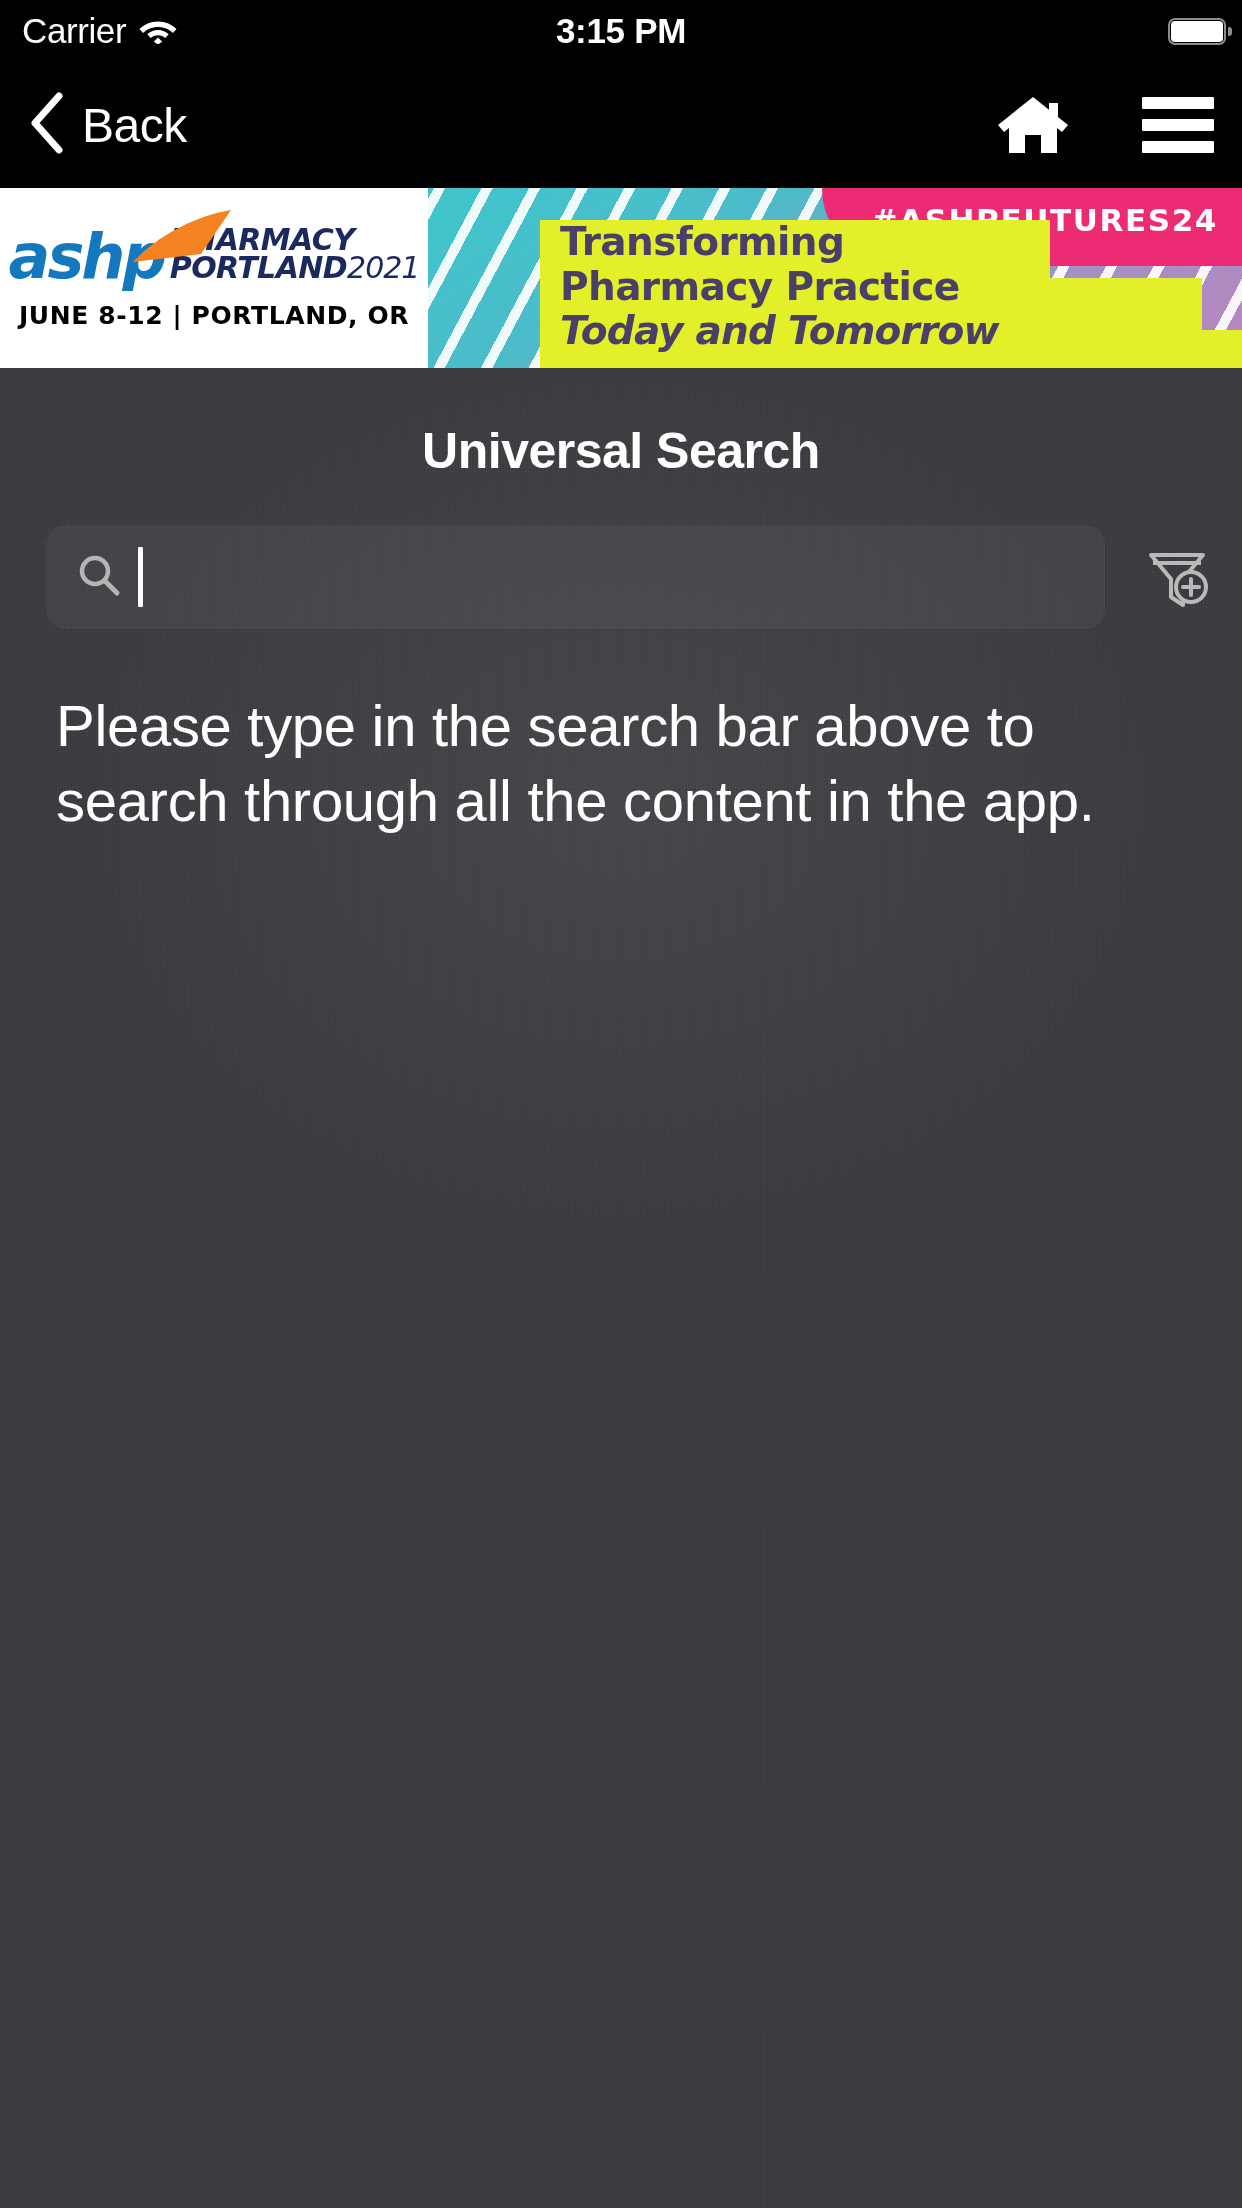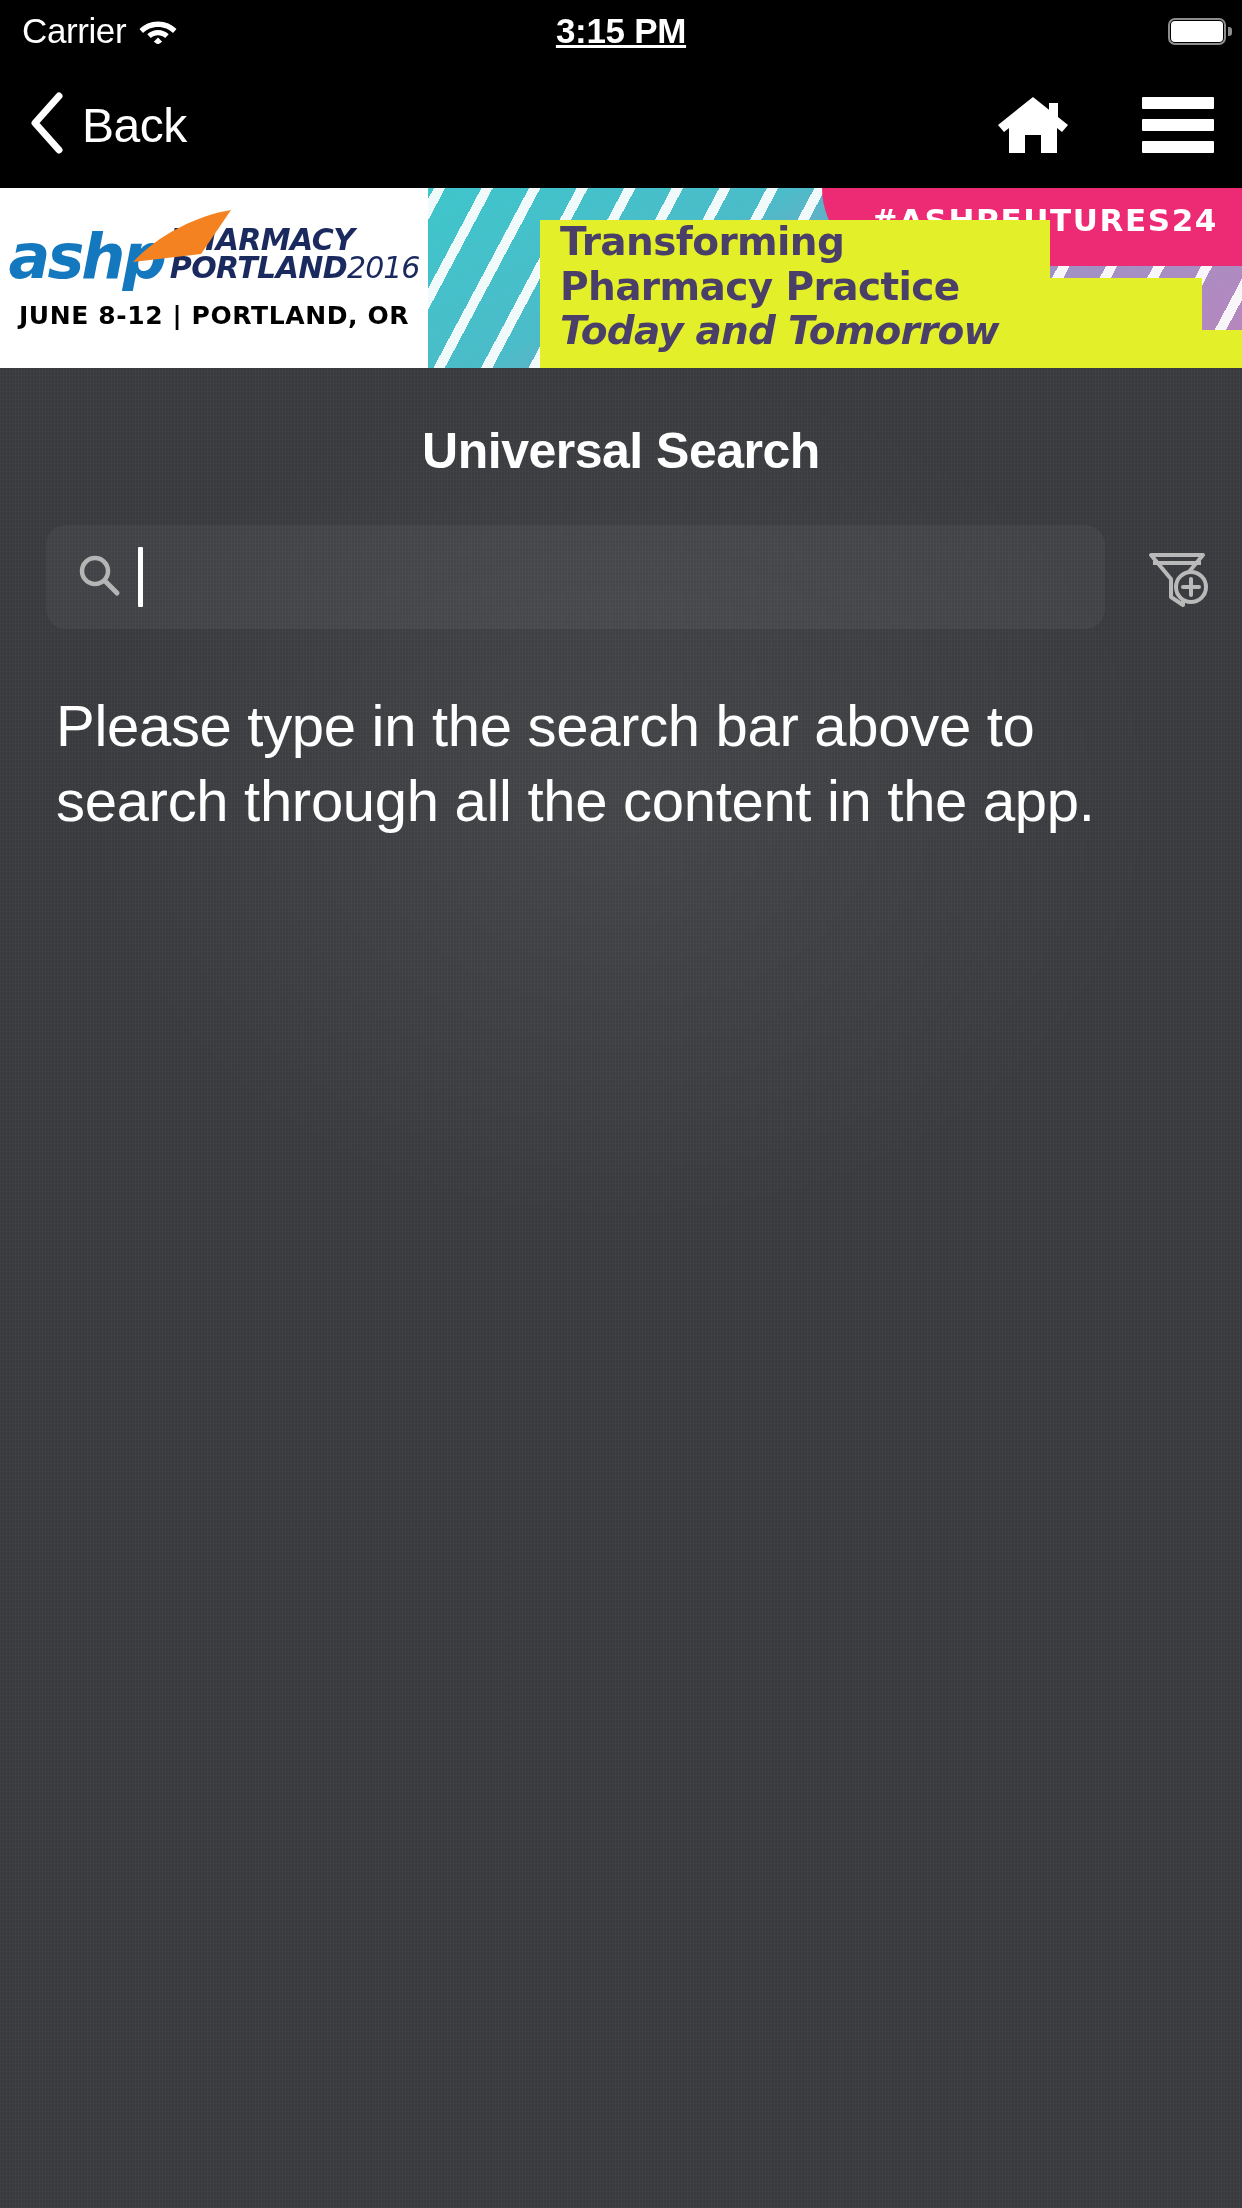--- a/index.html
+++ b/index.html
@@ -18,21 +18,21 @@
   }
   .status-left{
     position:absolute; left:22px; top:0; height:62px;
     display:flex; align-items:center; gap:12px;
   }
   .carrier-label{ font-size:35px; letter-spacing:-0.4px; color:#fff; }
   .wifi-icon{ display:block; }
   .status-time{
     position:absolute; left:0; top:0; width:1242px; height:62px;
     display:flex; align-items:center; justify-content:center;
-    font-size:35px; font-weight:bold; letter-spacing:-0.3px;text-decoration:underline;
+    font-size:35px; font-weight:bold; letter-spacing:-0.3px;
   }
   .status-right{
     position:absolute; right:16px; top:0; height:62px;
     display:flex; align-items:center;
   }
   .battery{ position:relative; width:58px; height:27px; }
   .battery-shell{
     position:absolute; inset:0; border:2px solid #8d8d8d;
     border-radius:7px; background:transparent;
   }
@@ -233,21 +233,21 @@
         <span class="swoosh">
           <svg width="110" height="58" viewBox="0 0 110 58">
             <path d="M6 54 C30 28 68 8 104 2 L74 46 Z" fill="#f58220"></path>
           </svg>
         </span>
         <span class="ashp-word">ashp</span>
         <span class="pf-block">
           <span class="pf-line1">PHARMACY</span>
           <span class="pf-line2">
             <span>PORTLAND</span>
-              <span class="pf-year">2016</span>
+              <span class="pf-year">2021</span>
           </span>
         </span>
       </div>
       <div class="banner-dates">JUNE 8-12 | PORTLAND, OR</div>
     </div>
 
     <div class="banner-right">
       <div class="stripes"></div>
       <div class="pink-blob"></div>
       <div class="hashtag">#ASHPFUTURES24</div>

